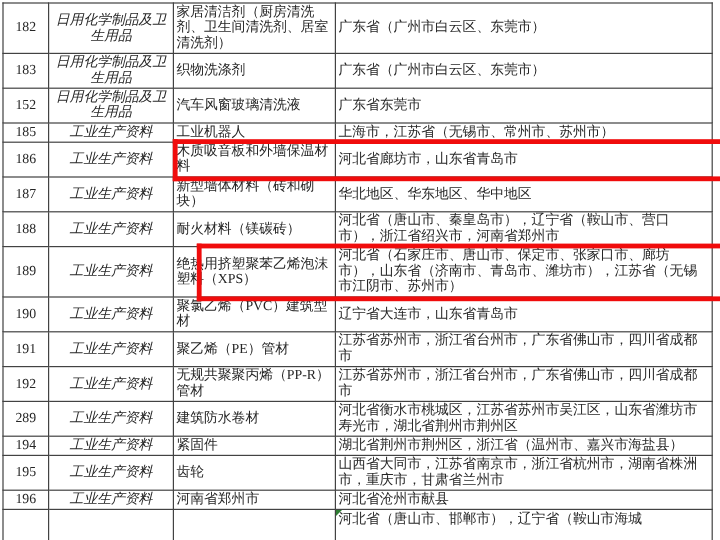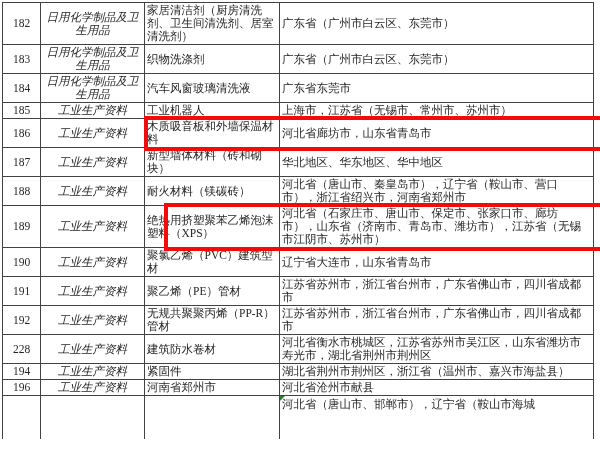--- a/index.html
+++ b/index.html
@@ -58,21 +58,21 @@
           <td class="c-prod">家居清洁剂（厨房清洗剂、卫生间清洗剂、居室清洗剂）</td>
           <td class="c-reg">广东省（广州市白云区、东莞市）</td>
         </tr>
         <tr>
           <td class="c-no">183</td>
           <td class="c-cat">日用化学制品及卫生用品</td>
           <td class="c-prod">织物洗涤剂</td>
           <td class="c-reg">广东省（广州市白云区、东莞市）</td>
         </tr>
         <tr>
-          <td class="c-no">184</td>
+          <td class="c-no">152</td>
           <td class="c-cat">日用化学制品及卫生用品</td>
           <td class="c-prod">汽车风窗玻璃清洗液</td>
           <td class="c-reg">广东省东莞市</td>
         </tr>
         <tr>
           <td class="c-no">185</td>
           <td class="c-cat">工业生产资料</td>
           <td class="c-prod">工业机器人</td>
           <td class="c-reg">上海市，江苏省（无锡市、常州市、苏州市）</td>
         </tr>
@@ -112,30 +112,36 @@
           <td class="c-prod">聚乙烯（PE）管材</td>
           <td class="c-reg">江苏省苏州市，浙江省台州市，广东省佛山市，四川省成都市</td>
         </tr>
         <tr>
           <td class="c-no">192</td>
           <td class="c-cat">工业生产资料</td>
           <td class="c-prod">无规共聚聚丙烯（PP-R）管材</td>
           <td class="c-reg">江苏省苏州市，浙江省台州市，广东省佛山市，四川省成都市</td>
         </tr>
         <tr>
-          <td class="c-no">228</td>
+          <td class="c-no">289</td>
           <td class="c-cat">工业生产资料</td>
           <td class="c-prod">建筑防水卷材</td>
           <td class="c-reg">河北省衡水市桃城区，江苏省苏州市吴江区，山东省潍坊市寿光市，湖北省荆州市荆州区</td>
         </tr>
         <tr>
           <td class="c-no">194</td>
           <td class="c-cat">工业生产资料</td>
           <td class="c-prod">紧固件</td>
           <td class="c-reg">湖北省荆州市荆州区，浙江省（温州市、嘉兴市海盐县）</td>
+        </tr>
+        <tr>
+          <td class="c-no">195</td>
+          <td class="c-cat">工业生产资料</td>
+          <td class="c-prod">齿轮</td>
+          <td class="c-reg">山西省大同市，江苏省南京市，浙江省杭州市，湖南省株洲市，重庆市，甘肃省兰州市</td>
         </tr>
         <tr>
           <td class="c-no">196</td>
           <td class="c-cat">工业生产资料</td>
           <td class="c-prod">河南省郑州市</td>
           <td class="c-reg">河北省沧州市献县</td>
         </tr>
         <tr class="partial">
           <td class="c-no"></td>
           <td class="c-cat"></td>

